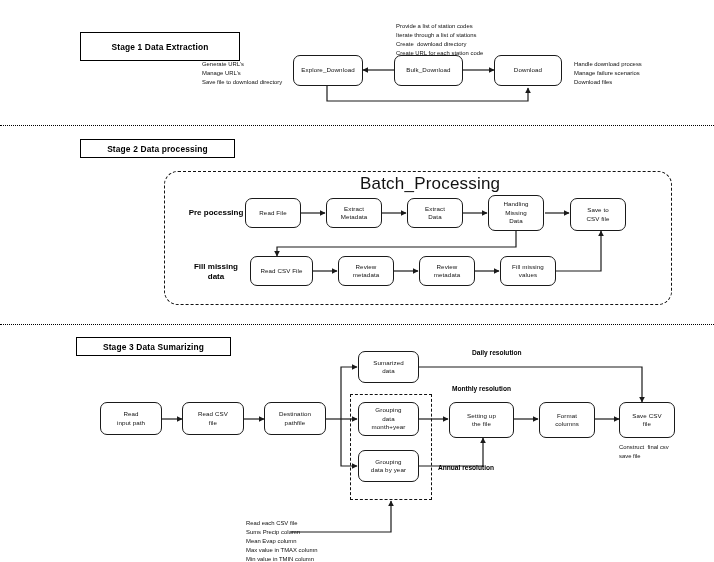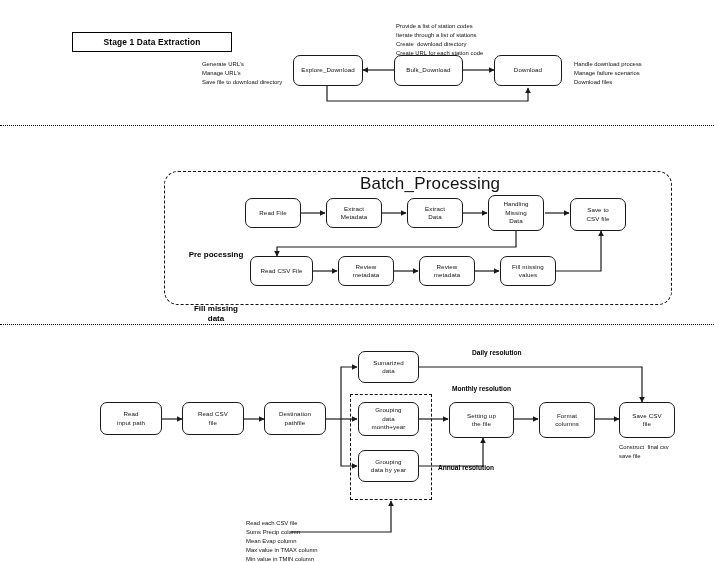--- a/index.html
+++ b/index.html
@@ -61,21 +61,20 @@
     white-space: pre;
     font-weight: normal;
   }
   .row-label {
     position: absolute;
     font-size: 8px;
     font-weight: bold;
     color: #000000;
     text-align: center;
     line-height: 1.25;
-    margin-top: 42px;
   }
   .group-title {
     position: absolute;
     font-size: 17px;
     color: #111111;
     letter-spacing: 0.2px;
   }
   .edge-label {
     position: absolute;
     font-size: 6.6px;
@@ -146,38 +145,39 @@
       <path d="M 514 419 L 538 419"></path>
       <path d="M 595 419 L 619 419"></path>
 
       <path d="M 290 532 L 391 532 L 391 501"></path>
     </g>
   </svg>
 
   <div class="sep" style="top:125px;"></div>
   <div class="sep" style="top:324px;"></div>
 
-  <div class="stage-title" style="left:72px; top:32px; width:160px; height:20px;">Stage 1 Data Extraction</div>
+  <div class="stage-title" style="left:80px; top:32px; width:160px; height:29px;">Stage 1 Data Extraction</div>
 
   <div class="node" style="left:293px; top:55px; width:70px; height:31px;">
     <span>Explore_Download</span>
   </div>
   <div class="node" style="left:394px; top:55px; width:69px; height:31px;">
     <span>Bulk_Download</span>
   </div>
   <div class="node" style="left:494px; top:55px; width:68px; height:31px;">
     <span>Download</span>
   </div>
 
   <div class="annot" style="left:202px; top:60px;"><span style="display: block;">Generate URL's</span><span style="display: block;">Manage URL's</span><span style="display: block;">Save file to download directory</span></div>
 
   <div class="annot" style="left:396px; top:22px;"><span style="display: block;">Provide a list of station codes</span><span style="display: block;">Iterate through a list of stations</span><span style="display: block;">Create  download directory</span><span style="display: block;">Create URL for each station code</span></div>
 
   <div class="annot" style="left:574px; top:60px;"><span style="display: block;">Handle download process</span><span style="display: block;">Manage failure scenarios</span><span style="display: block;">Download files</span></div>
 
+  <div class="stage-title" style="left:80px; top:139px; width:155px; height:19px;">Stage 2 Data processing</div>
 
   <div class="dashed-box rounded" style="left:164px; top:171px; width:508px; height:134px;"></div>
 
   <div class="group-title" style="left:360px; top:174px;">Batch_Processing</div>
 
   <div class="row-label" style="left:185px; top:208px; width:62px;">Pre pocessing</div>
 
   <div class="node" style="left:245px; top:198px; width:56px; height:30px;">
     <span>Read File</span>
   </div>
@@ -227,20 +227,21 @@
       <span style="display: block;">metadata</span>
     </div>
   </div>
   <div class="node" style="left:500px; top:256px; width:56px; height:30px;">
     <div>
       <span style="display: block;">Fill missing</span>
       <span style="display: block;">values</span>
     </div>
   </div>
 
+  <div class="stage-title" style="left:76px; top:337px; width:155px; height:19px;">Stage 3 Data Sumarizing</div>
 
   <div class="dashed-box" style="left:350px; top:394px; width:82px; height:106px;"></div>
 
   <div class="node" style="left:100px; top:402px; width:62px; height:33px;">
     <div>
       <span style="display: block;">Read</span>
       <span style="display: block;">input path</span>
     </div>
   </div>
   <div class="node" style="left:182px; top:402px; width:62px; height:33px;">

